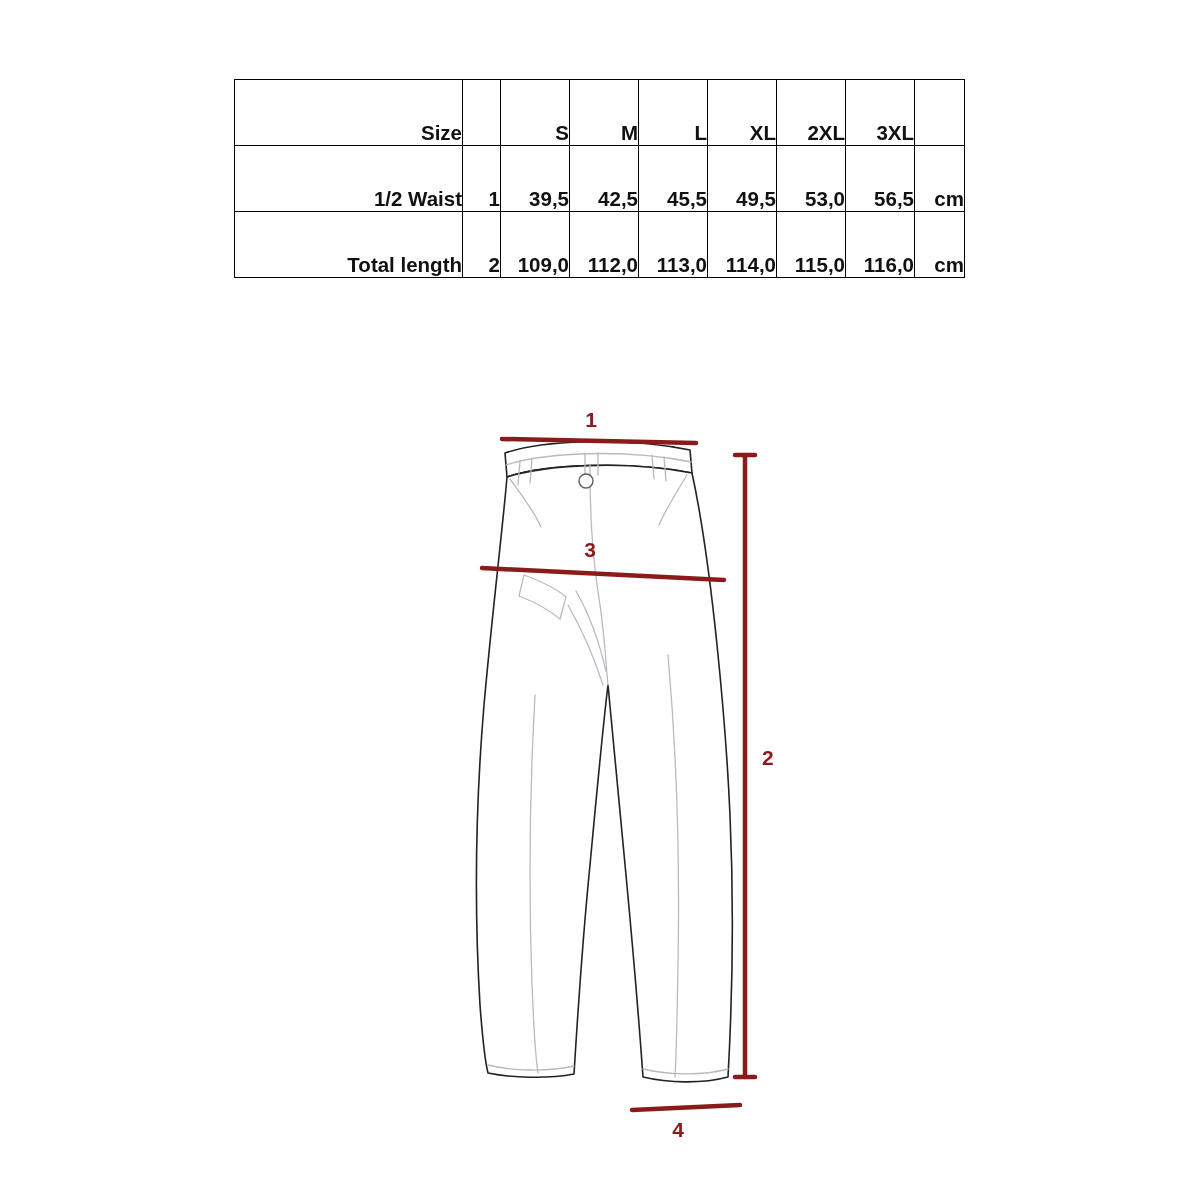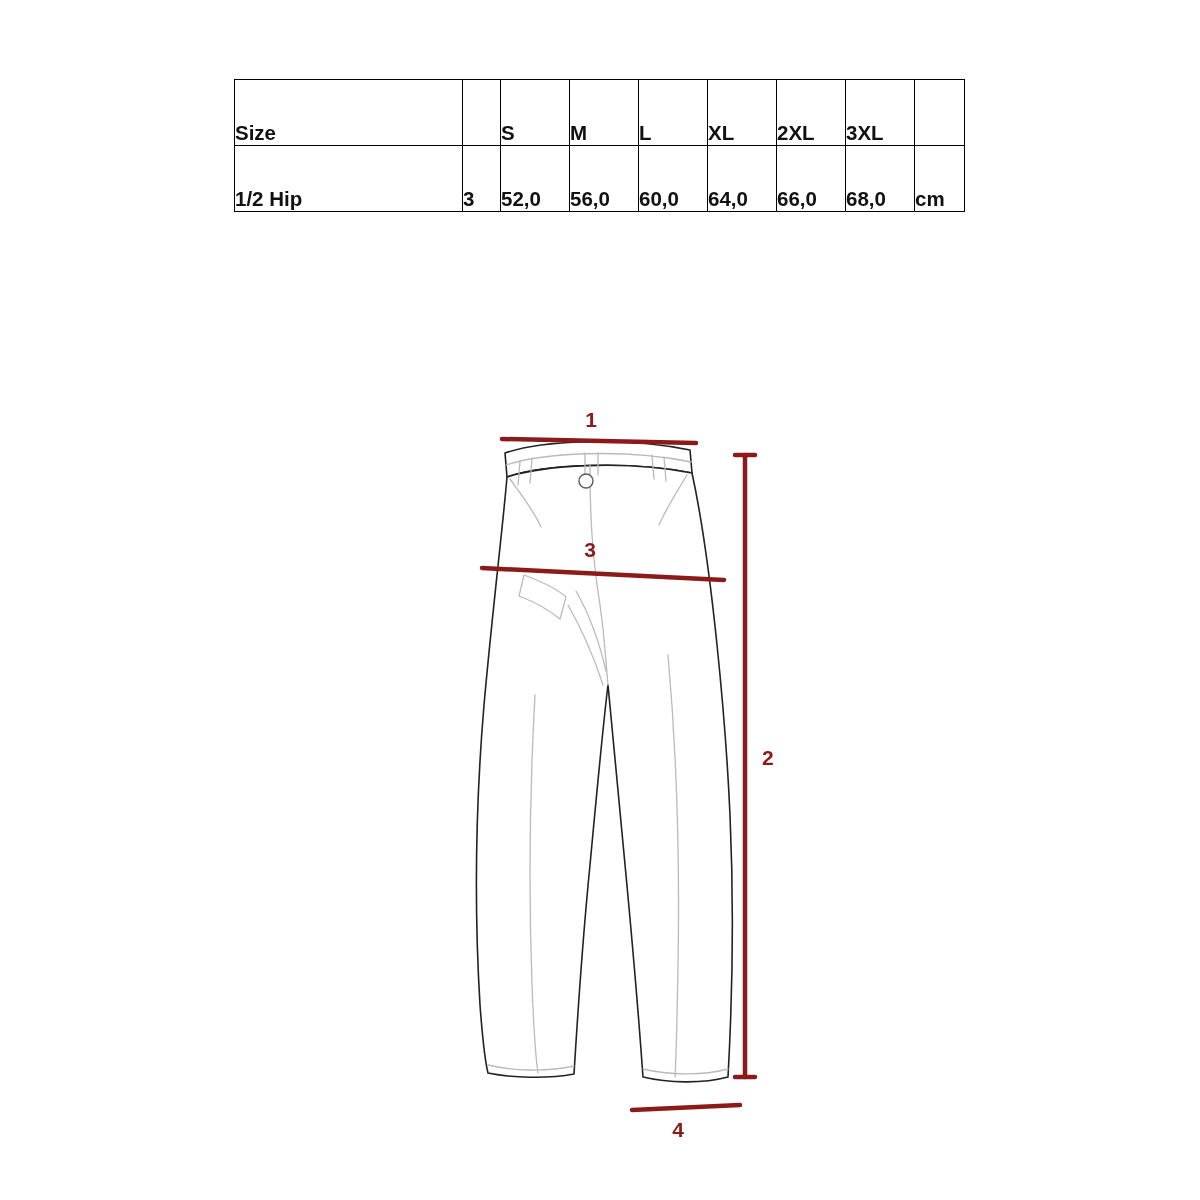--- a/index.html
+++ b/index.html
@@ -27,21 +27,21 @@
     border-collapse: collapse;
     width: 730px;
     table-layout: fixed;
   }
   table.size-table td,
   table.size-table th {
     border: 1.6px solid #000000;
     font-size: 20.5px;
     font-weight: bold;
     color: #111111;
-    text-align: left;
+    text-align: right;
     vertical-align: bottom;
     padding: 0;
     height: 65px;
     line-height: 1.1;
   }
   table.size-table th {
     font-weight: bold;
   }
   td.rowlabel, th.rowlabel {
     text-align: left;
@@ -114,28 +114,39 @@
         <th class="headcell">M</th>
         <th class="headcell">L</th>
         <th class="headcell">XL</th>
         <th class="headcell">2XL</th>
         <th class="headcell">3XL</th>
         <th class="headcell"></th>
       </tr>
     </thead>
     <tbody>
       <tr>
-        <td class="rowlabel">1/2 Hip</td>
-        <td class="numcol">3</td>
-        <td class="valcell">52,0</td>
-        <td class="valcell">56,0</td>
-        <td class="valcell">60,0</td>
-        <td class="valcell">64,0</td>
-        <td class="valcell">66,0</td>
-        <td class="valcell">68,0</td>
+        <td class="rowlabel">1/2 Waist</td>
+        <td class="numcol">1</td>
+        <td class="valcell">39,5</td>
+        <td class="valcell">42,5</td>
+        <td class="valcell">45,5</td>
+        <td class="valcell">49,5</td>
+        <td class="valcell">53,0</td>
+        <td class="valcell">56,5</td>
+        <td class="unitcell">cm</td>
+      </tr>
+      <tr>
+        <td class="rowlabel">Total length</td>
+        <td class="numcol">2</td>
+        <td class="valcell">109,0</td>
+        <td class="valcell">112,0</td>
+        <td class="valcell">113,0</td>
+        <td class="valcell">114,0</td>
+        <td class="valcell">115,0</td>
+        <td class="valcell">116,0</td>
         <td class="unitcell">cm</td>
       </tr>
     </tbody>
   </table>
 </div>
 
 <div id="illustration">
   <svg width="420" height="770" viewBox="0 0 420 770" xmlns="http://www.w3.org/2000/svg">
 
     <g fill="#ffffff" stroke="#222222" stroke-width="1.6" stroke-linejoin="round" stroke-linecap="round">

